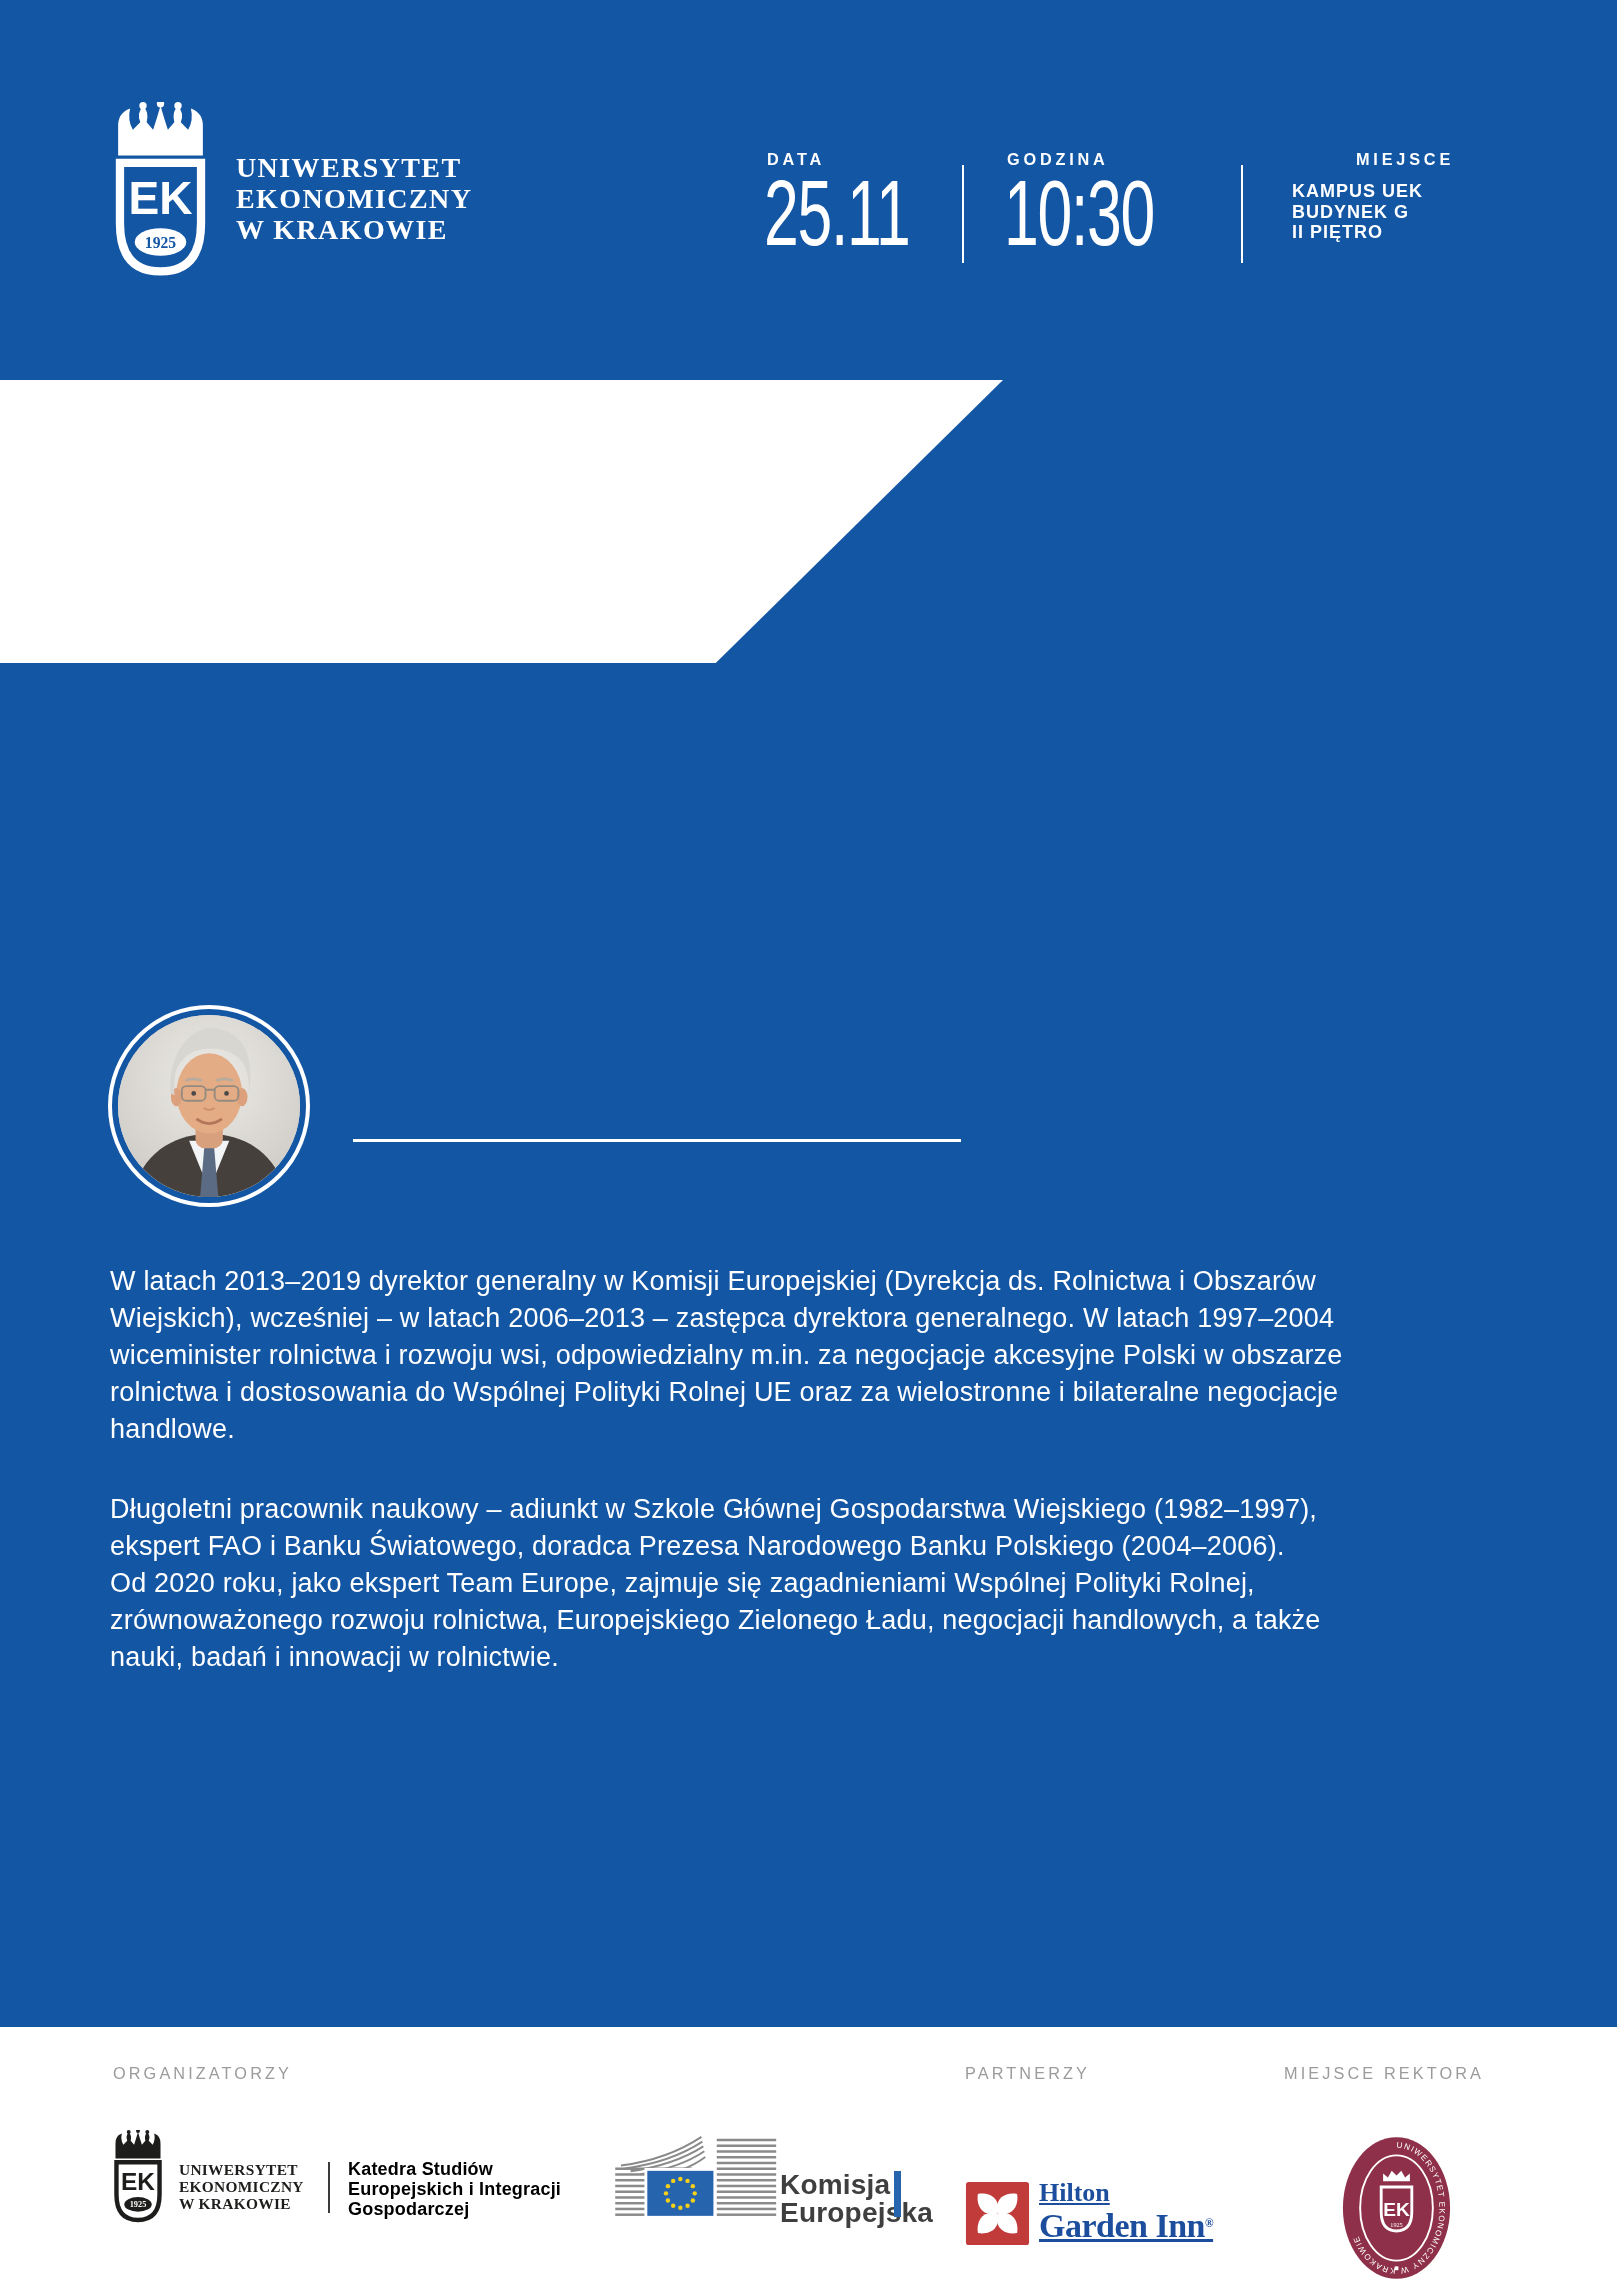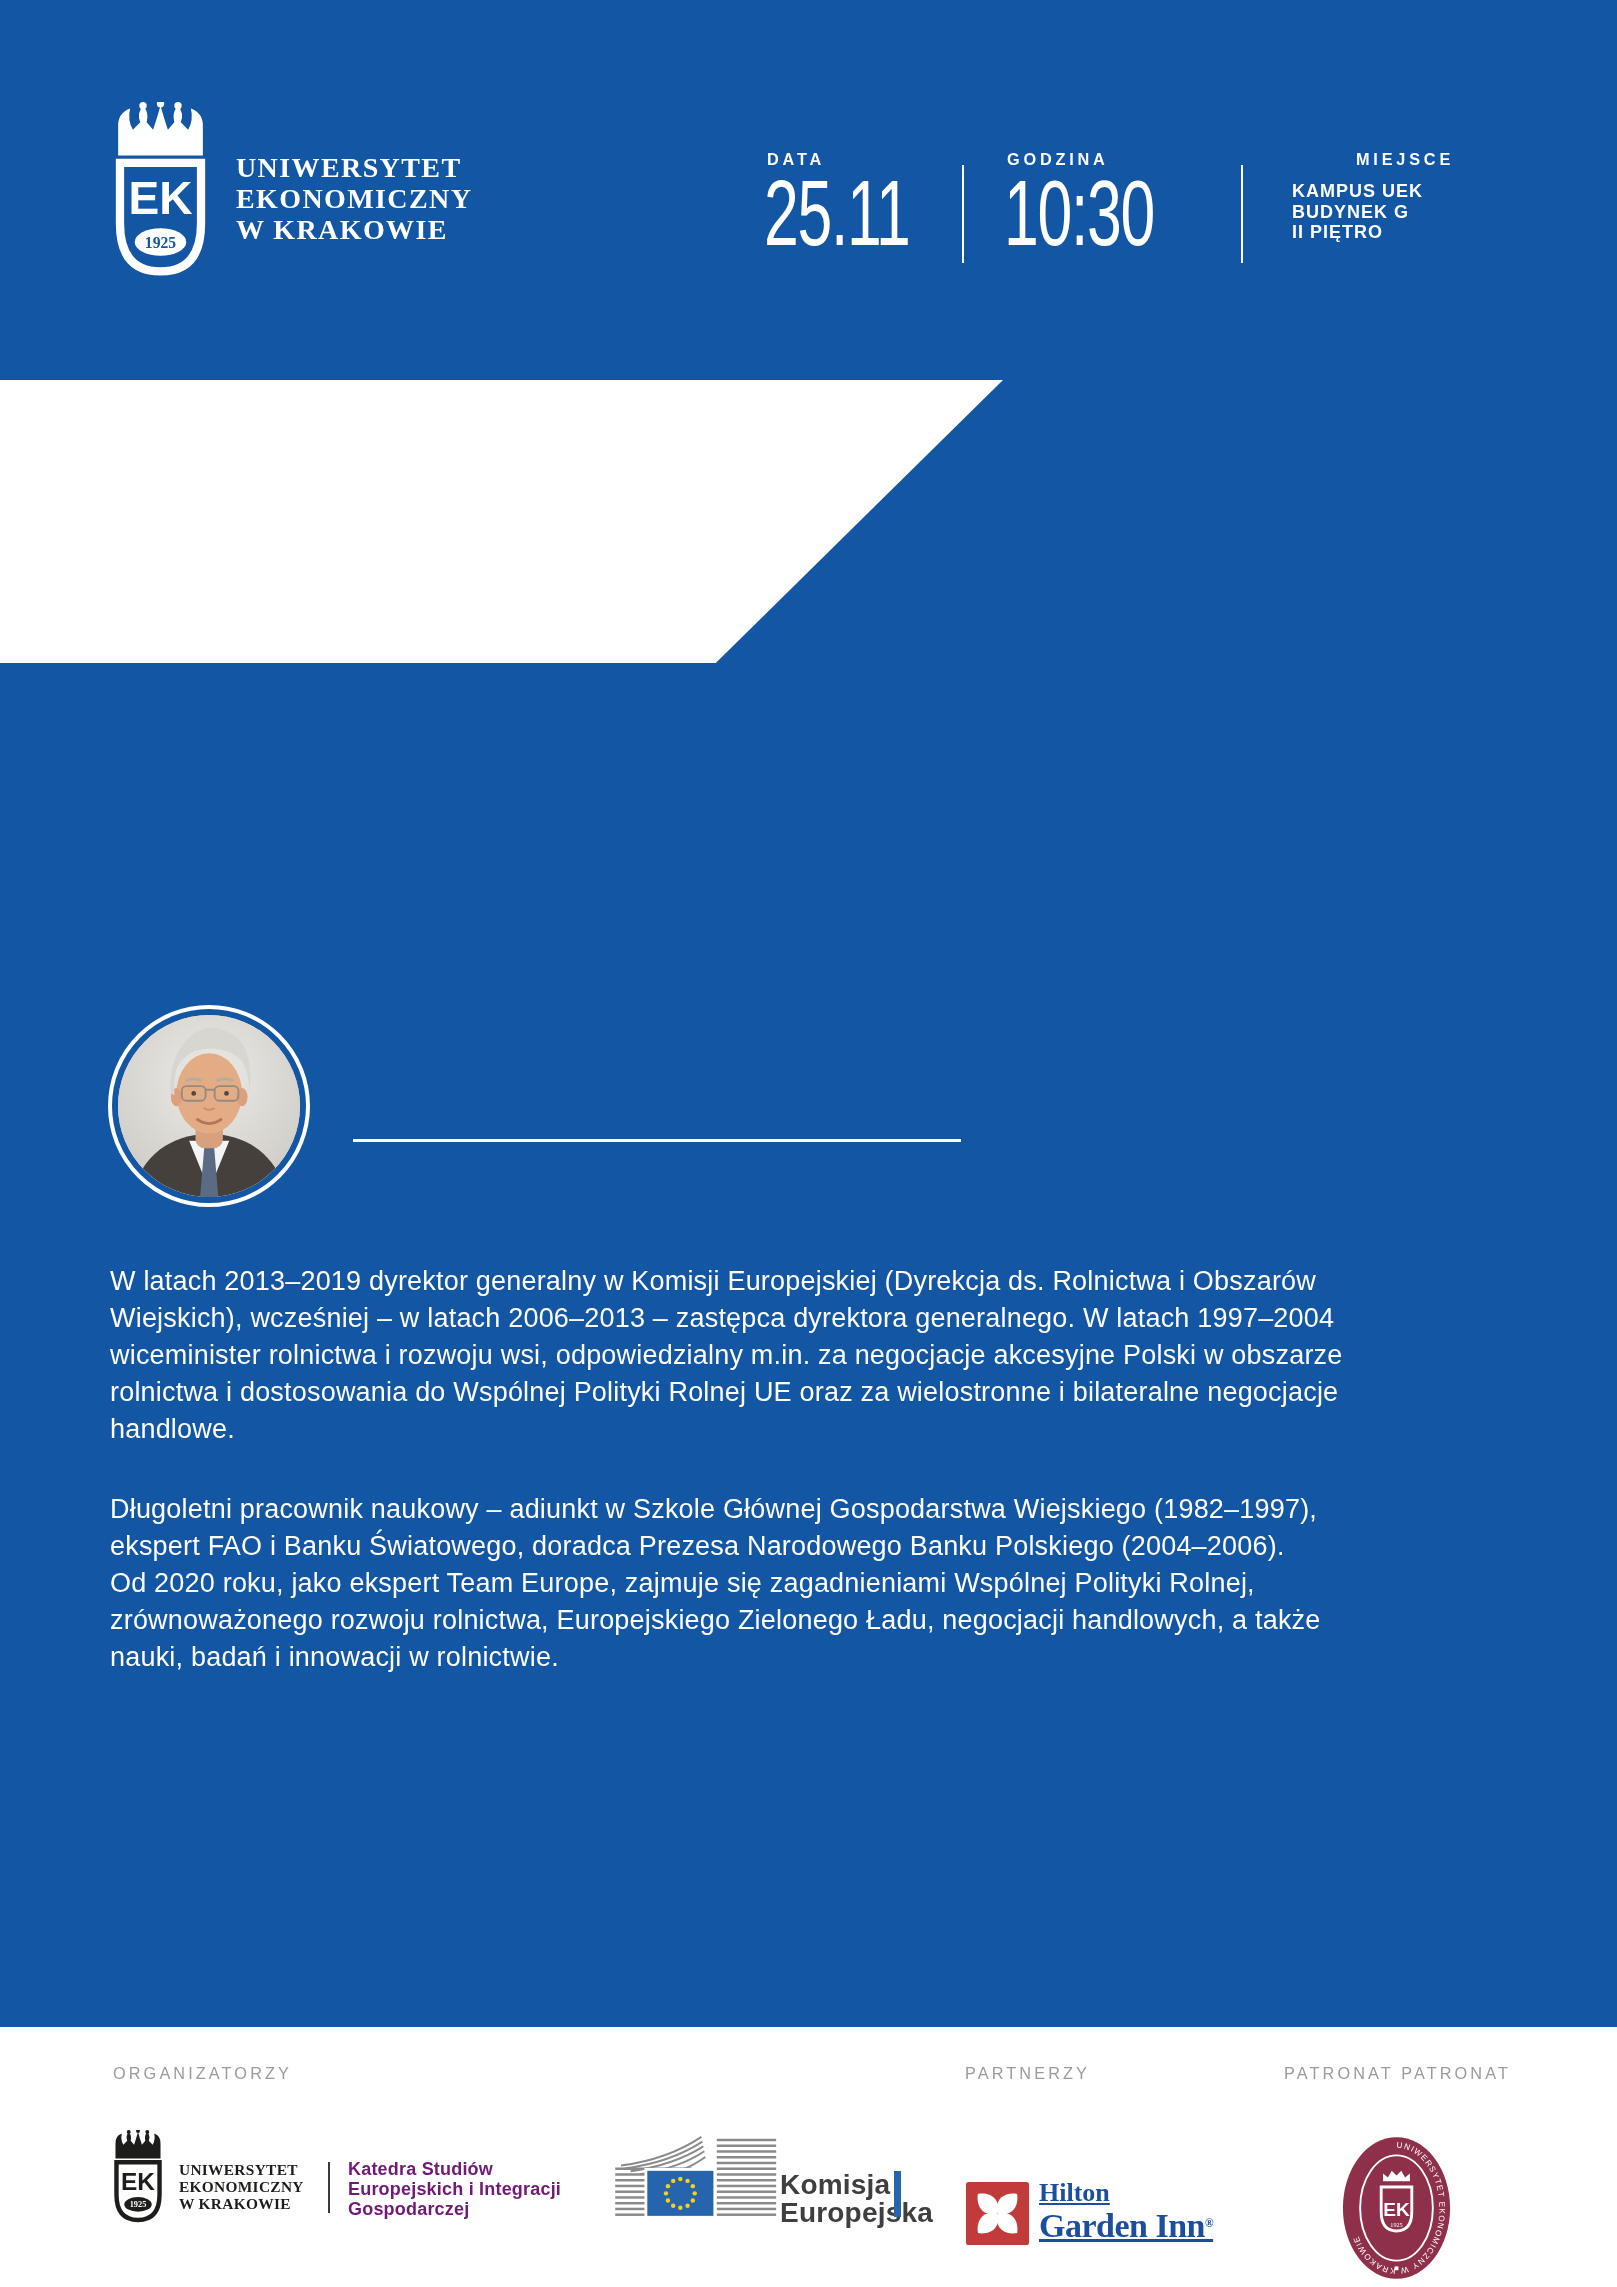--- a/index.html
+++ b/index.html
@@ -64,21 +64,21 @@
   }
   .lbl-org{left:113px;} .lbl-par{left:965px;} .lbl-pat{left:1284px;}
   .crest-dark{position:absolute;left:108px;top:103px;width:60px;height:93px;color:#1D1D1B;--logo-bg:#ffffff;}
   .footer-wordmark{
     position:absolute;left:179px;top:134px;color:#1D1D1B;
     font-family:"Liberation Serif", serif;font-weight:bold;
     font-size:15.4px;line-height:17px;letter-spacing:0.3px;white-space:nowrap;
   }
   .footer-vdiv{position:absolute;left:328px;top:135px;width:1.9px;height:51px;background:#3A3A3A;}
   .katedra{
-    position:absolute;left:348px;top:132px;color:#701a75;font-size:18px;line-height:20px;
+    position:absolute;left:348px;top:132px;color:#000000;font-size:18px;line-height:20px;
     font-weight:bold;white-space:pre-line;letter-spacing:0.2px;
   }
   .eu-logo{position:absolute;left:611px;top:106px;width:178px;height:91px;}
   .eu-text{
     position:absolute;left:780px;top:144px;color:#3F3F3F;font-size:28px;line-height:28px;
     font-weight:bold;white-space:pre-line;letter-spacing:0.2px;
   }
   .eu-bar{position:absolute;left:894px;top:144px;width:6.7px;height:46px;background:#2664AE;}
   .hilton-icon{position:absolute;left:965px;top:154px;width:65px;height:65px;}
   .hilton-text{position:absolute;left:1039px;top:153px;color:#1C4E9D;font-family:"Liberation Serif", serif;font-weight:bold;white-space:nowrap;text-decoration:underline;}
@@ -159,21 +159,21 @@
 handlowe.</p>
   <p class="bio p2">Długoletni pracownik naukowy – adiunkt w Szkole Głównej Gospodarstwa Wiejskiego (1982–1997),
 ekspert FAO i Banku Światowego, doradca Prezesa Narodowego Banku Polskiego (2004–2006).
 Od 2020 roku, jako ekspert Team Europe, zajmuje się zagadnieniami Wspólnej Polityki Rolnej,
 zrównoważonego rozwoju rolnictwa, Europejskiego Zielonego Ładu, negocjacji handlowych, a także
 nauki, badań i innowacji w rolnictwie.</p>
 
   <div class="footer">
     <span class="footer-label lbl-org">ORGANIZATORZY</span>
     <span class="footer-label lbl-par">PARTNERZY</span>
-    <span class="footer-label lbl-pat">PATRONAT PATRONAT</span>
+    <span class="footer-label lbl-pat">MIEJSCE REKTORA</span>
 
     <svg class="crest-dark" viewBox="0 0 120 190" aria-hidden="true">
       <use href="#uek-crest"></use>
     </svg>
     <div class="footer-wordmark">
       <div>UNIWERSYTET</div>
       <div>EKONOMICZNY</div>
       <div>W KRAKOWIE</div>
     </div>
     <div class="footer-vdiv"></div>

